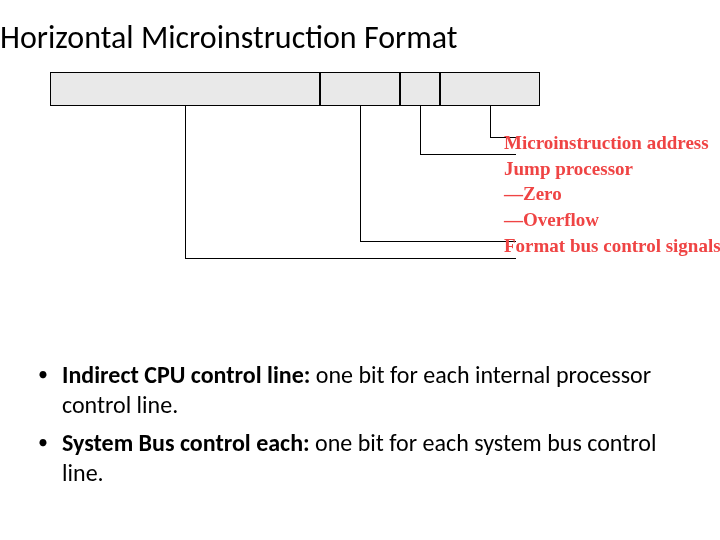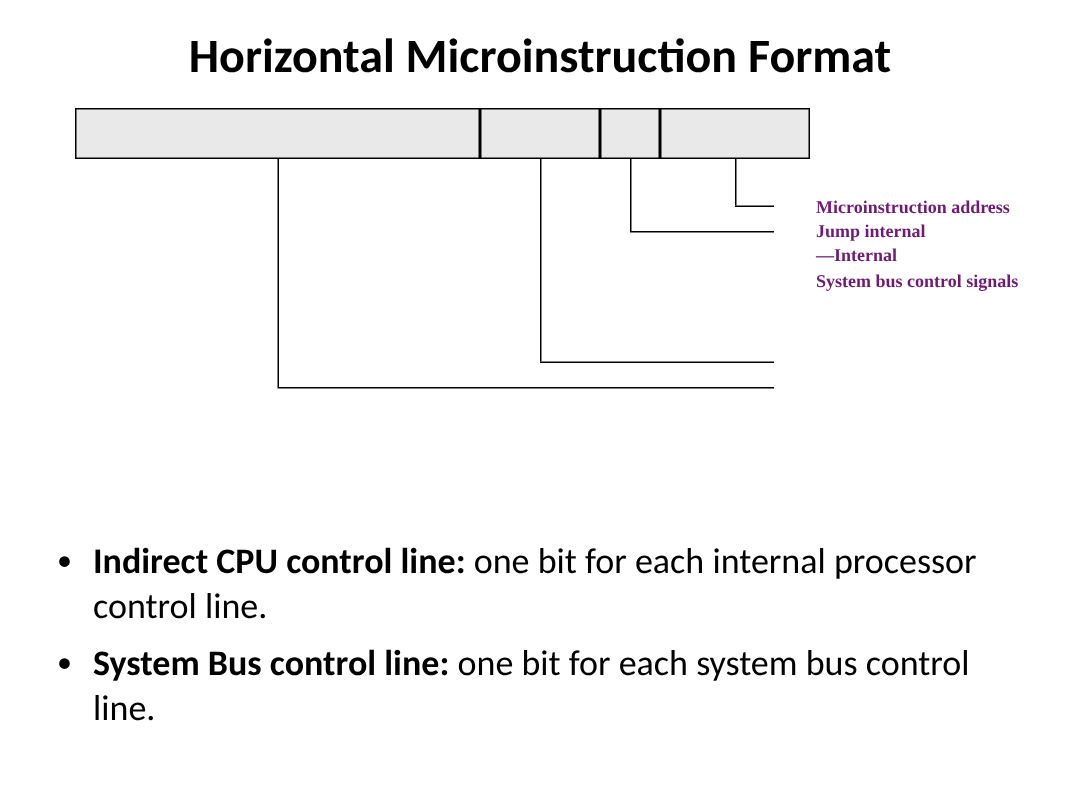--- a/index.html
+++ b/index.html
@@ -9,46 +9,45 @@
     background: #ffffff;
     font-family: Calibri, Arial, sans-serif;
     position: relative;
     overflow: hidden;
   }
   .title {
     position: absolute;
     top: 18px;
     left: 0;
     width: 720px;
-    text-align: center;
     font-size: 32px;
-    font-weight: bold;
+    font-weight: normal;
     color: #000;
   }
   
   .box {
     position: absolute;
     border: 1px solid #000;
     background: #e9e9e9;
     height: 34px;
   }
   .box-a { left: 50px;  top: 72px; width: 270px; }
   .box-b { left: 320px; top: 72px; width: 80px;  }
   .box-c { left: 400px; top: 72px; width: 40px;  }
   .box-d { left: 440px; top: 72px; width: 100px; }
   
   .labels {
     position: absolute;
-    left: 544px;
+    left: 504px;
     top: 130px;
     font-family: "Times New Roman", serif;
-    font-size: 12px;
+    font-size: 19px;
     font-weight: bold;
     line-height: 1.35;
-    color: #701a75;
+    color: #ef4444;
   }
   .labels div { white-space: nowrap; }
   
   .bullets {
     position: absolute;
     left: 38px;
     top: 360px;
     width: 650px;
     font-size: 24px;
     color: #000;
@@ -89,31 +88,32 @@
 <div class="line" style="left:420px; top:154px; width:96px; height:1px;"></div>
 
 <div class="line" style="left:360px; top:106px; width:1px; height:135px;"></div>
 <div class="line" style="left:360px; top:241px; width:156px; height:1px;"></div>
 
 <div class="line" style="left:185px; top:106px; width:1px; height:152px;"></div>
 <div class="line" style="left:185px; top:258px; width:331px; height:1px;"></div>
 
 <div class="labels">
   <div>Microinstruction address</div>
-  <div>Jump internal</div>
-  <div>—Internal</div>
-  <div>System bus control signals</div>
+  <div>Jump processor</div>
+  <div>—Zero</div>
+  <div>—Overflow</div>
+  <div>Format bus control signals</div>
 </div>
 
 <div class="bullets">
   <div class="bi">
     <div class="dot">•</div>
     <div class="txt">
       <span class="bold">Indirect CPU control line:</span><span> one bit for each internal processor control line.</span>
     </div>
   </div>
   <div class="bi">
     <div class="dot">•</div>
     <div class="txt">
-      <span class="bold"> System Bus control line: </span><span>one bit for each system bus control line.</span>
+      <span class="bold"> System Bus control each: </span><span>one bit for each system bus control line.</span>
     </div>
   </div>
 </div>
 
 </body></html>

